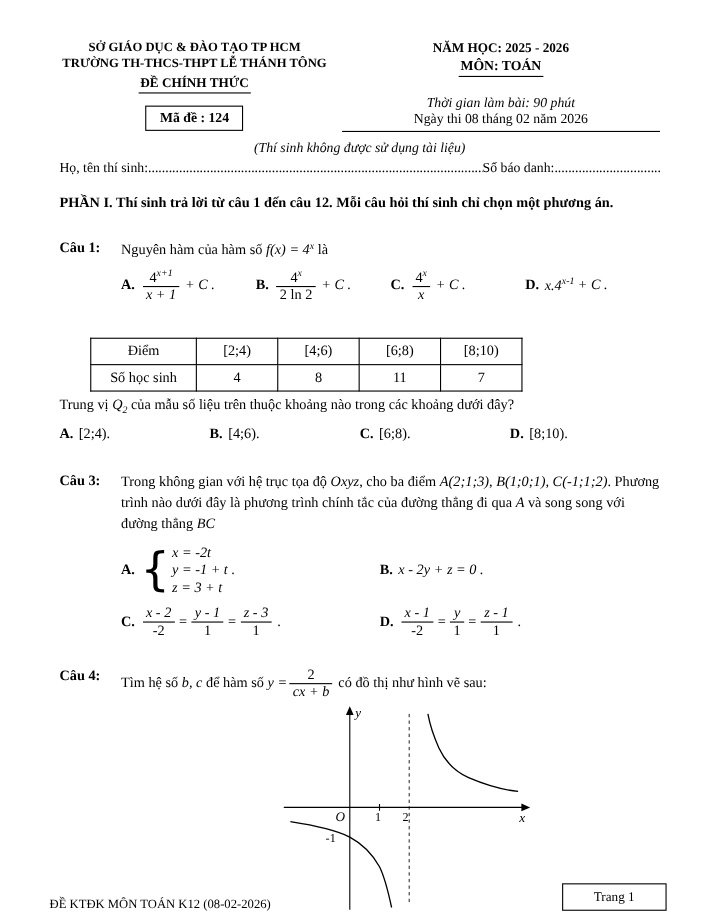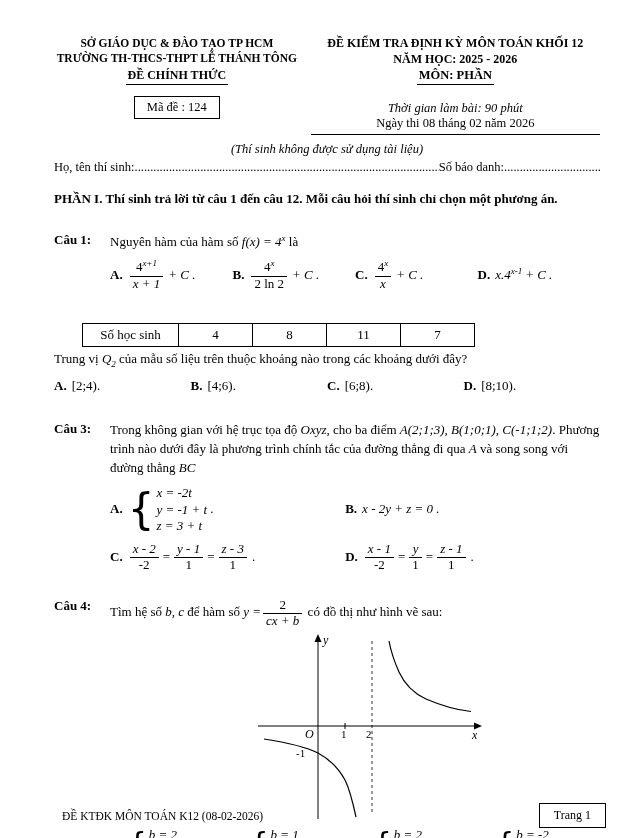--- a/index.html
+++ b/index.html
@@ -6,21 +6,21 @@
   html, body { width:644px; height:838px; }
   body { background:#ffffff; color:#000; font-family:"Liberation Serif", serif; font-size:13px; overflow:hidden; position:relative; }
   .page { position:absolute; inset:0; padding:36px 44px 0 54px; }
 
   
   .hdr { display:flex; justify-content:space-between; align-items:flex-start; }
   .hdr-left { width:45%; text-align:center; }
   .hdr-right { width:53%; text-align:center; }
   .hl1, .hl2 { font-weight:bold; font-size:11.5px; line-height:1.3; }
   .official { display:inline-block; font-weight:bold; font-size:12px; border-bottom:1px solid #000; padding:0 2px 1px; margin-top:2px; }
-  .code-box { display:inline-block; border:1.5px solid #000; padding:3px 12px; font-weight:normal; font-size:12.5px; margin-top:11px; }
+  .code-box { display:inline-block; border:1.5px solid #000; padding:3px 12px; font-weight:bold; font-size:12.5px; margin-top:11px; }
   .hr1, .hr2 { font-weight:bold; font-size:12px; line-height:1.3; }
   .subject { display:inline-block; font-weight:bold; font-size:12.5px; border-bottom:1px solid #000; padding:0 2px 1px; }
   .duration { font-style:italic; font-size:12.5px; margin-top:16px; }
   .exam-date { font-size:12.5px; }
   .right-rule { border-bottom:1px solid #000; margin-top:3px; }
 
   .notice { text-align:center; font-style:italic; margin-top:7px; font-size:12.5px; }
   .student-line { display:flex; align-items:baseline; margin-top:3px; font-size:12.5px; }
   .dots { overflow:hidden; white-space:nowrap; }
   .dots.grow { flex:1; }
@@ -57,40 +57,39 @@
   .sys-line { display:block; line-height:1.25; font-style:italic; }
 
   .q2-table { border-collapse:collapse; margin:6px 0 3px 28px; font-size:13px; }
   .q2-table td { border:1px solid #000; text-align:center; padding:2px 8px; min-width:74px; }
   .q2-table td.rowhead { min-width:96px; }
 
   .graph-wrap { margin:2px 0 0 138px; line-height:0; }
   .glabel { font-family:"Liberation Serif", serif; font-style:italic; font-size:12px; }
   .glabel-n { font-family:"Liberation Serif", serif; font-size:11px; }
 
-  .footer { position:absolute; left:62px; right:38px; bottom:10px; display:flex; justify-content:space-between; align-items:center;gap:24px; }
+  .footer { position:absolute; left:45px; right:38px; bottom:10px; display:flex; justify-content:space-between; align-items:flex-end;gap:24px; }
   .footer-note { font-size:11.5px; }
-  .page-box { border:1px solid #000; padding:4px 14px; font-size:12px; }
+  .page-box { border:1px solid #000; padding:4px 28px; font-size:12px; }
 </style>
 </head>
 <body>
 
 <div class="page">
 
   <div class="hdr">
     <div class="hdr-left">
       <div class="hl1">SỞ GIÁO DỤC &amp; ĐÀO TẠO TP HCM</div>
       <div class="hl2">TRƯỜNG TH-THCS-THPT LỄ THÁNH TÔNG</div>
       <div><span class="official">ĐỀ CHÍNH THỨC</span></div>
       <div><span class="code-box">Mã đề : 124</span></div>
     </div>
     <div class="hdr-right">
-      <div class="hr1">ĐỀ KIỂM TRA ĐỊNH KỲ MÔN TOÁN KHỐI 12</div>
       <div class="hr2">NĂM HỌC: 2025 - 2026</div>
-      <div><span class="subject">MÔN: PHẦN</span></div>
+      <div><span class="subject">MÔN: TOÁN</span></div>
       <div class="duration">Thời gian làm bài: 90 phút</div>
       <div class="exam-date">Ngày thi 08 tháng 02 năm 2026</div>
       <div class="right-rule"></div>
     </div>
   </div>
 
   <div class="notice">(Thí sinh không được sử dụng tài liệu)</div>
 
   <div class="student-line">
     <span>Họ, tên thí sinh:</span>
@@ -136,20 +135,27 @@
           <span class="mi tail">+ C .</span>
         </div>
       </div>
     </div>
   </div>
 
   <div class="question">
     <div class="q-body">
       <table class="q2-table">
         <tbody>
+            <tr>
+          <td class="rowhead">Điểm</td>
+          <td>[2;4)</td>
+          <td>[4;6)</td>
+          <td>[6;8)</td>
+          <td>[8;10)</td>
+        </tr>
         <tr>
           <td class="rowhead">Số học sinh</td>
           <td>4</td>
           <td>8</td>
           <td>11</td>
           <td>7</td>
         </tr>
       </tbody>
         </table>
       <div><span>Trung vị </span><span class="mi">Q</span><sub class="mi">2</sub><span> của mẫu số liệu trên thuộc khoảng nào trong các khoảng dưới đây?</span></div>

